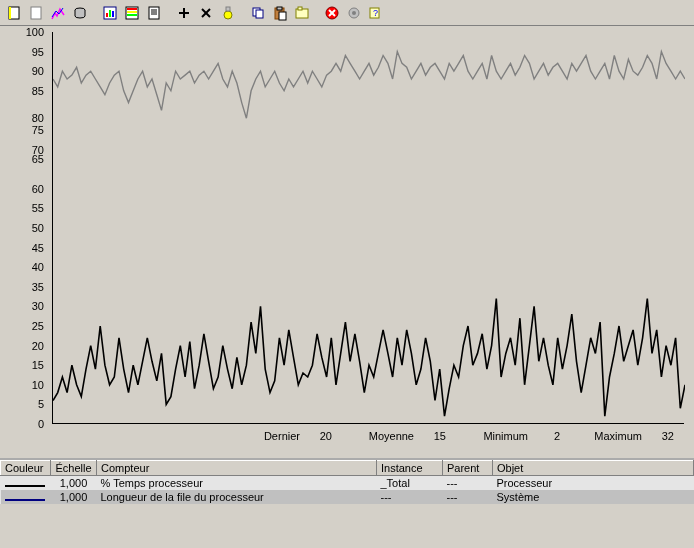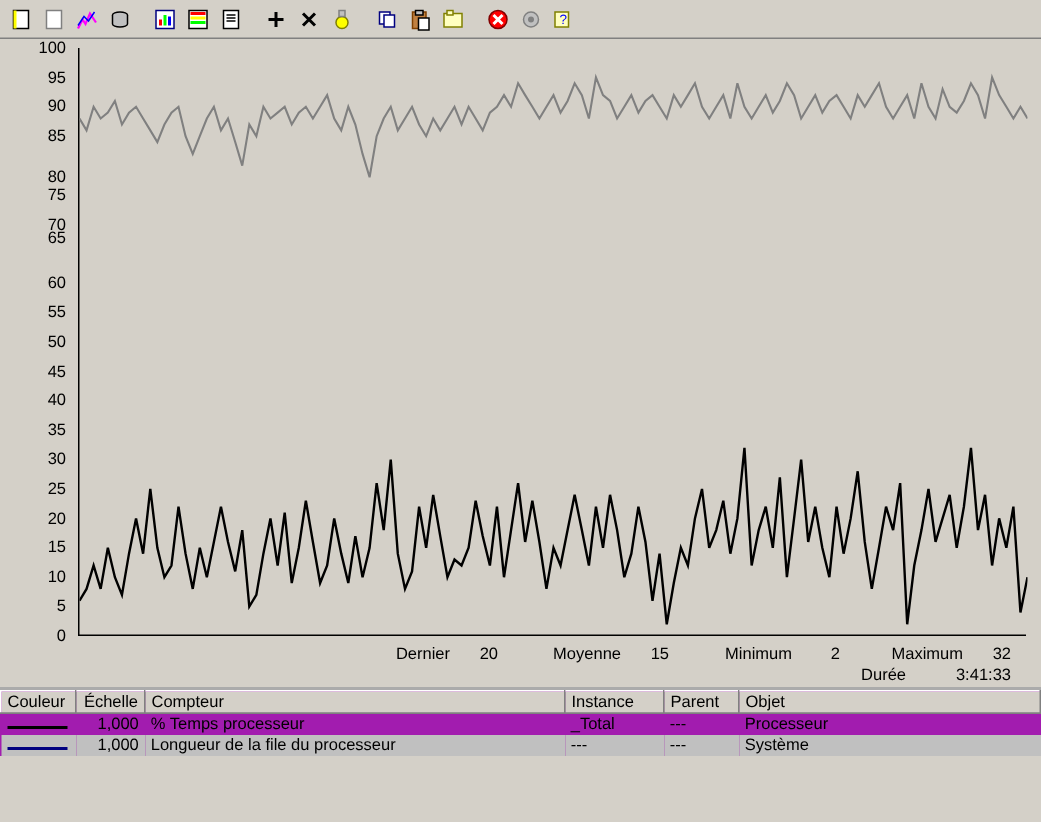--- a/index.html
+++ b/index.html
@@ -78,21 +78,21 @@
   left: 52px;
   top: 418px;
   width: 632px;
   display: flex;
   justify-content: flex-end;
   gap: 20px;
   font-size: 11px;
 }
 .table-wrap {
   border-top: 2px inset #fff;
-  background: #a21caf;
+  background: #e5e5e5;
 }
 table {
   width: 100%;
   border-collapse: collapse;
   font-size: 11px;
 }
 th {
   background: #d4d0c8;
   border: 1px solid #808080;
   border-top: 1px solid #fff;
@@ -101,21 +101,21 @@
   text-align: left;
   font-weight: normal;
 }
 td {
   padding: 1px 4px;
   border: none;
   white-space: nowrap;
 }
 tr.row-sel { background: #c0c0c0; }
 .col-couleur { width: 50px; }
-.col-echelle { width: 46px; text-align: right; margin-top: 32px; }
+.col-echelle { width: 46px; text-align: center; margin-top: 32px; }
 .col-compteur { width: 280px; }
 .col-instance { width: 66px; }
 .col-parent { width: 50px; }
 .col-objet { }
 .color-sw {
   width: 40px;
   height: 2px;
   display: inline-block;
 }
 </style>
@@ -272,24 +272,20 @@
         <span class="val">15</span>
       </div>
     <div class="pair">
         <span class="label">Minimum</span>
         <span class="val">2</span>
       </div>
     <div class="pair">
         <span class="label">Maximum</span>
         <span class="val">32</span>
       </div>
-  </div>
-  <div class="duration-bar">
-    <span>Durée</span>
-    <span style="min-width:50px;text-align:right;margin-right:10px">3:41:33</span>
   </div>
 </div>
 
 <div class="table-wrap">
   <table>
     <thead>
       <tr>
         <th class="col-couleur">Couleur</th>
         <th class="col-echelle">Échelle</th>
         <th class="col-compteur">Compteur</th>

